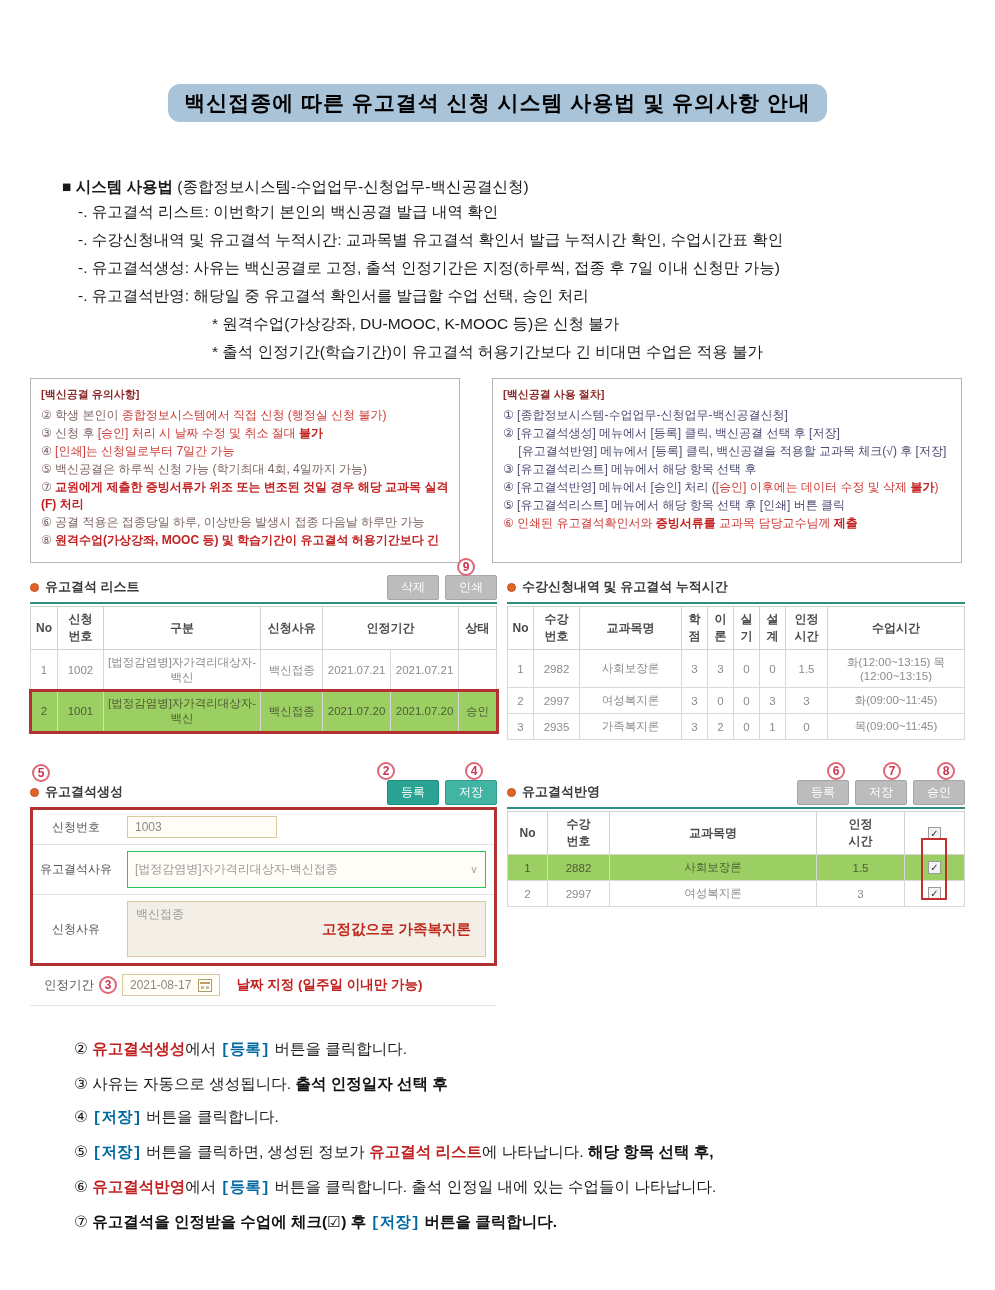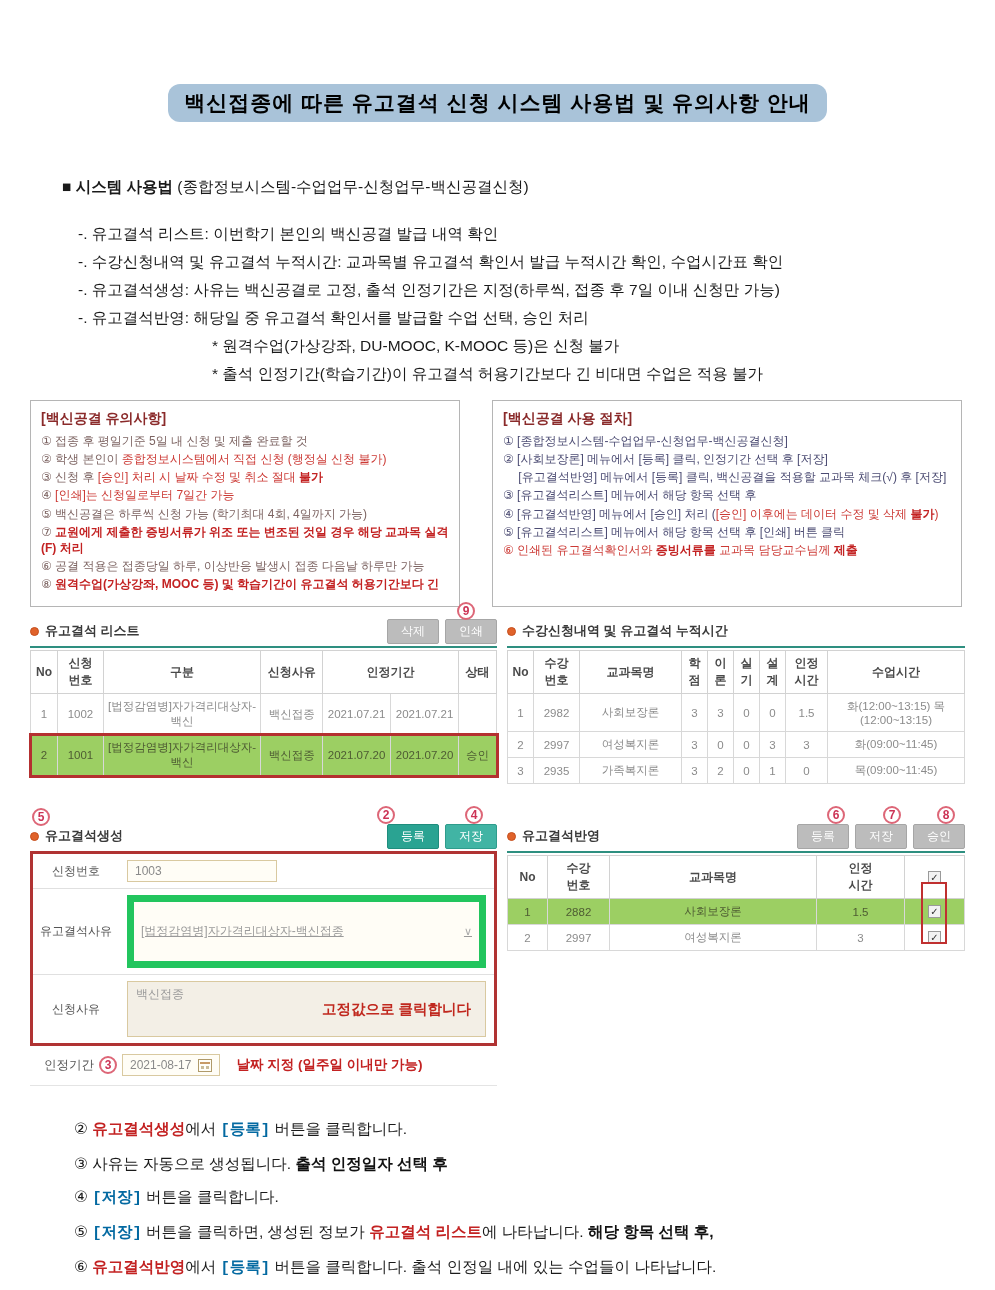--- a/index.html
+++ b/index.html
@@ -13,31 +13,31 @@
   .title-wrap { margin-top:84px; text-align:center; }
   .page-title {
     display:inline-block; background:#a9c3d9; color:#000;
     font-size:21px; font-weight:700; letter-spacing:1px; padding:5px 16px;border-radius:12px;
   }
 
   
   .usage { margin-top:55px; margin-left:32px; font-size:15.5px; }
   .usage-head { font-size:15.5px; margin-bottom:0; }
   .usage-head b { font-weight:700; }
-  .usage-items { margin-left:16px;margin-top:22px; }
+  .usage-items { margin-left:16px; }
   .usage-items .rline { line-height:28px; }
   .usage-notes { margin-left:150px; }
   .usage-notes .rline { line-height:28px; }
 
   
   .boxes { margin-top:12px; display:flex; gap:32px; }
   .infobox { border:1px solid #b5b5b5; padding:8px 10px 12px 10px; font-size:12px; line-height:1.38; }
   .infobox.left { width:430px; }
   .infobox.right { width:470px; }
-  .box-title { font-weight:700; color:#8a2a2a; margin-bottom:5px; font-size:14px; }
+  .box-title { font-weight:700; color:#8a2a2a; margin-bottom:5px; font-size:11px; }
   .infobox .rline { margin:1.5px 0; }
 
   
   .c-n { color:#1a1a1a; }
   .c-b { color:#111; font-weight:700; }
   .c-r { color:#cc3a35; }
   .c-rb { color:#c32222; font-weight:700; }
   .c-bl { color:#0369a1; font-weight:700;font-family:Liberation Mono, monospace; }
   .c-d { color:#7d6462; }
   .c-p { color:#4c4c73; }
@@ -75,21 +75,21 @@
   .under-badge { position:absolute; left:2px; bottom:-24px; }
 
   
   .form-frame { border:3px solid #b03333; }
   .frow { display:flex; align-items:stretch; border-bottom:1px solid #e0e0e0; background:#fff; }
   .frow:last-child { border-bottom:none; }
   .flabel { width:86px; flex:none; display:flex; align-items:center; justify-content:center; font-size:12px; color:#555; }
   .fval { flex:1; padding:6px 8px; display:flex; align-items:flex-start; position:relative; }
   .inputbox { border:1px solid #d9c9a0; background:#fffdf6; color:#8a8a8a; font-size:12px; padding:3px 7px; display:inline-flex; align-items:center; }
   .w140 { width:150px; }
-  .selectbox { border:7px solid #22c55e; background:#fffdf6; color:#9a9a9a; font-size:12px; padding:21px 7px; width:100%; display:flex; align-items:center;text-decoration:underline; }
+  .selectbox { border:1px solid #22c55e; background:#fffdf6; color:#9a9a9a; font-size:12px; padding:9px 7px; width:100%; display:flex; align-items:center; }
   .chev { margin-left:auto; color:#aaa; font-size:11px; }
   .textareabox { border:1px solid #d9c9a0; background:#f3efe6; width:100%; height:56px; padding:4px 8px; position:relative; font-size:12px; color:#9a9a9a; }
   .fixed-note { position:absolute; right:14px; top:18px; font-size:14.5px; font-weight:700; color:#c0281e; }
   .period-row { display:flex; align-items:center; margin-top:8px; padding-left:14px; border-bottom:1px solid #e4e4e4; padding-bottom:9px; font-size:12.5px; color:#555; }
   .period-note { margin-left:16px; font-size:13.5px; }
   .cal-icon { display:inline-block; width:14px; height:13px; border:1px solid #b09a6a; background:#fffef8; margin-left:7px; position:relative; }
   .cal-icon::before { content:""; position:absolute; top:2px; left:1px; right:1px; height:2px; background:#c79b66; }
   .cal-icon::after { content:""; position:absolute; bottom:2px; left:2px; width:3px; height:3px; background:#cabd9a; box-shadow:5px 0 #cabd9a; }
 
   .anno-rect { position:absolute; border:2.5px solid #c03030; z-index:4; }
@@ -120,35 +120,34 @@
     <div class="usage-notes">
         <div class="rline"><span class="c-n">* 원격수업(가상강좌, DU-MOOC, K-MOOC 등)은 신청 불가</span></div>
         <div class="rline"><span class="c-n">* 출석 인정기간(학습기간)이 유고결석 허용기간보다 긴 비대면 수업은 적용 불가</span></div>
       </div>
   </div>
 
   <div class="boxes">
     <div class="infobox left">
       <div class="box-title">[백신공결 유의사항]</div>
       <div>
-          <div class="rline"><span class="c-d">① 접종 후 평일기준 5일 내 신청 및 제출 완료할 것</span></div>
           <div class="rline"><span class="c-d">② 학생 본인이 </span><span class="c-r">종합정보시스템에서 직접 신청 (행정실 신청 불가)</span></div>
           <div class="rline"><span class="c-d">③ 신청 후 </span><span class="c-r">[승인] 처리 시 날짜 수정 및 취소 절대 </span><span class="c-rb">불가</span></div>
           <div class="rline"><span class="c-d">④ </span><span class="c-r">[인쇄]는 신청일로부터 7일간 가능</span></div>
           <div class="rline"><span class="c-d">⑤ 백신공결은 하루씩 신청 가능 (학기최대 4회, 4일까지 가능)</span></div>
           <div class="rline"><span class="c-d">⑦ </span><span class="c-rb">교원에게 제출한 증빙서류가 위조 또는 변조된 것일 경우 해당 교과목 실격(F) 처리</span></div>
           <div class="rline"><span class="c-d">⑥ 공결 적용은 접종당일 하루, 이상반응 발생시 접종 다음날 하루만 가능</span></div>
           <div class="rline"><span class="c-d">⑧ </span><span class="c-rb">원격수업(가상강좌, MOOC 등) 및 학습기간이 유고결석 허용기간보다 긴</span></div>
         </div>
     </div>
     <div class="infobox right">
       <div class="box-title">[백신공결 사용 절차]</div>
       <div>
           <div class="rline"><span class="c-p">① [종합정보시스템-수업업무-신청업무-백신공결신청]</span></div>
-          <div class="rline"><span class="c-p">② [사회보장론] 메뉴에서 [등록] 클릭, 인정기간 선택 후 [저장]</span></div>
+          <div class="rline"><span class="c-p">② [유고결석생성] 메뉴에서 [등록] 클릭, 백신공결 선택 후 [저장]</span></div>
           <div class="rline"><span class="c-p">　 [유고결석반영] 메뉴에서 [등록] 클릭, 백신공결을 적용할 교과목 체크(√) 후 [저장]</span></div>
           <div class="rline"><span class="c-p">③ [유고결석리스트] 메뉴에서 해당 항목 선택 후</span></div>
           <div class="rline"><span class="c-p">④ [유고결석반영] 메뉴에서 [승인] 처리 (</span><span class="c-r">[승인] 이후에는 데이터 수정 및 삭제 </span><span class="c-rb">불가</span><span class="c-r">)</span></div>
           <div class="rline"><span class="c-p">⑤ [유고결석리스트] 메뉴에서 해당 항목 선택 후  [인쇄] 버튼 클릭</span></div>
           <div class="rline"><span class="c-r">⑥ 인쇄된 유고결석확인서와 </span><span class="c-rb">증빙서류를</span><span class="c-r"> 교과목 담당교수님께 </span><span class="c-rb">제출</span></div>
         </div>
     </div>
   </div>
 
   <div class="shots">
@@ -309,21 +308,21 @@
                 <span>[법정감염병]자가격리대상자-백신접종</span>
                 <span class="chev">∨</span>
               </span>
           </div>
         </div>
         <div class="frow">
           <div class="flabel">신청사유</div>
           <div class="fval">
             <div class="textareabox">
               <span>백신접종</span>
-              <span class="fixed-note">고정값으로 클릭합니다</span>
+              <span class="fixed-note">고정값으로 가족복지론</span>
             </div>
           </div>
         </div>
       </div>
       <div class="period-row">
         <span>인정기간</span>
         <span class="badge inline">3</span>
         <span class="inputbox">
             <span>2021-08-17</span>
             <span class="cal-icon"></span>

